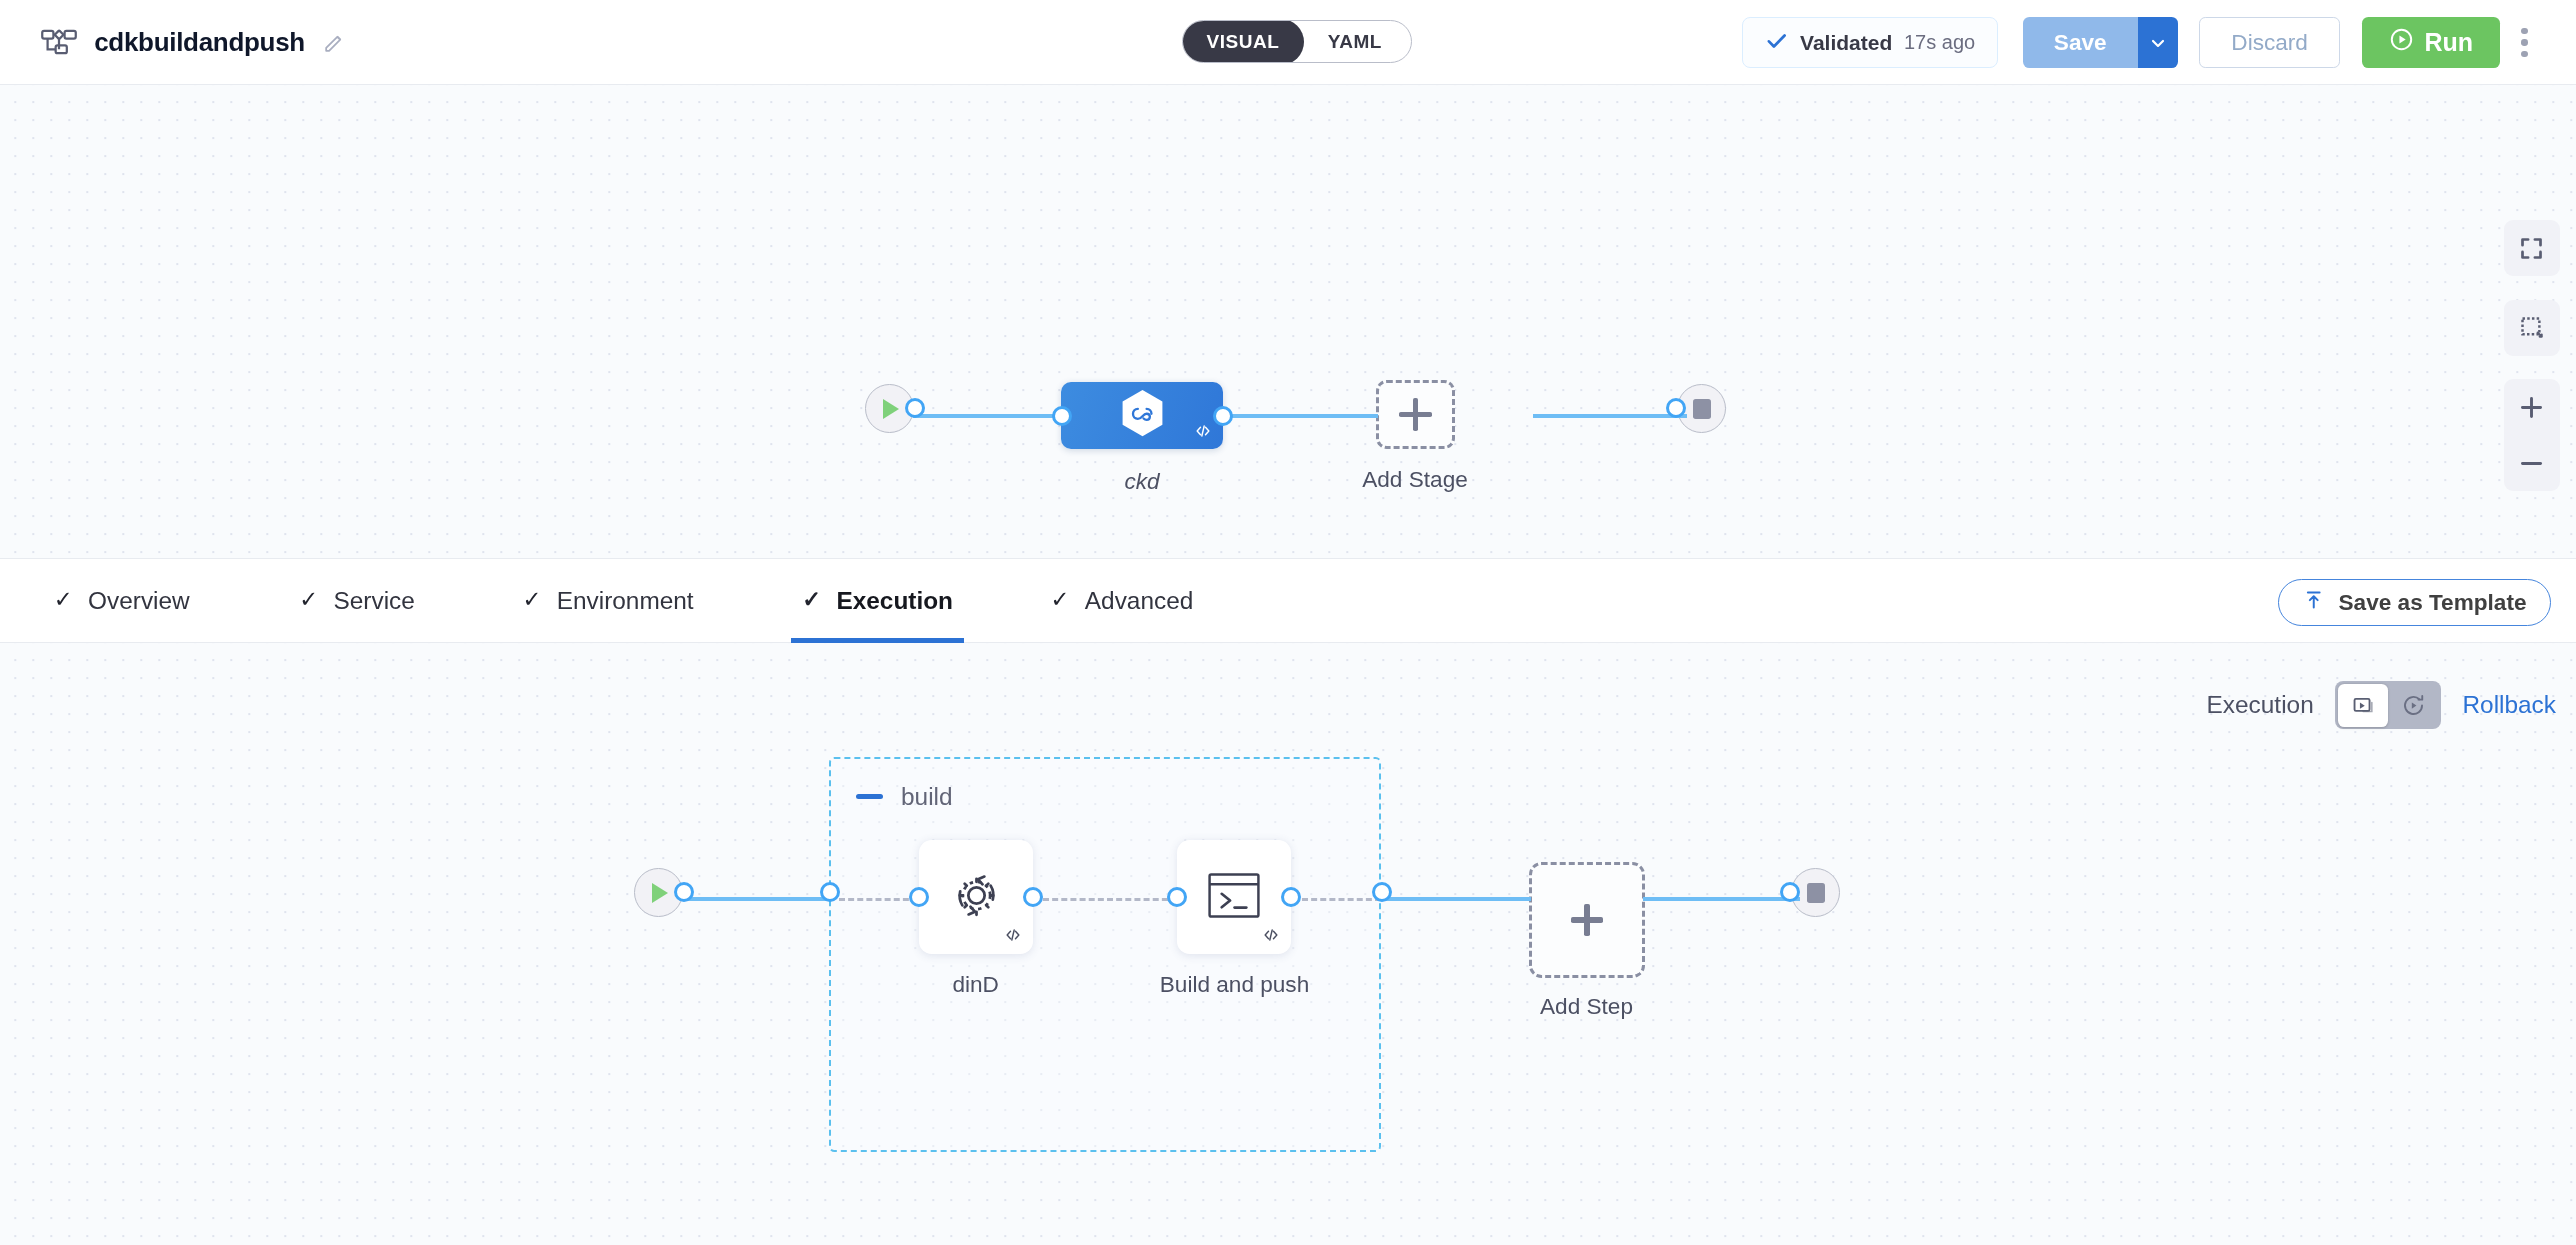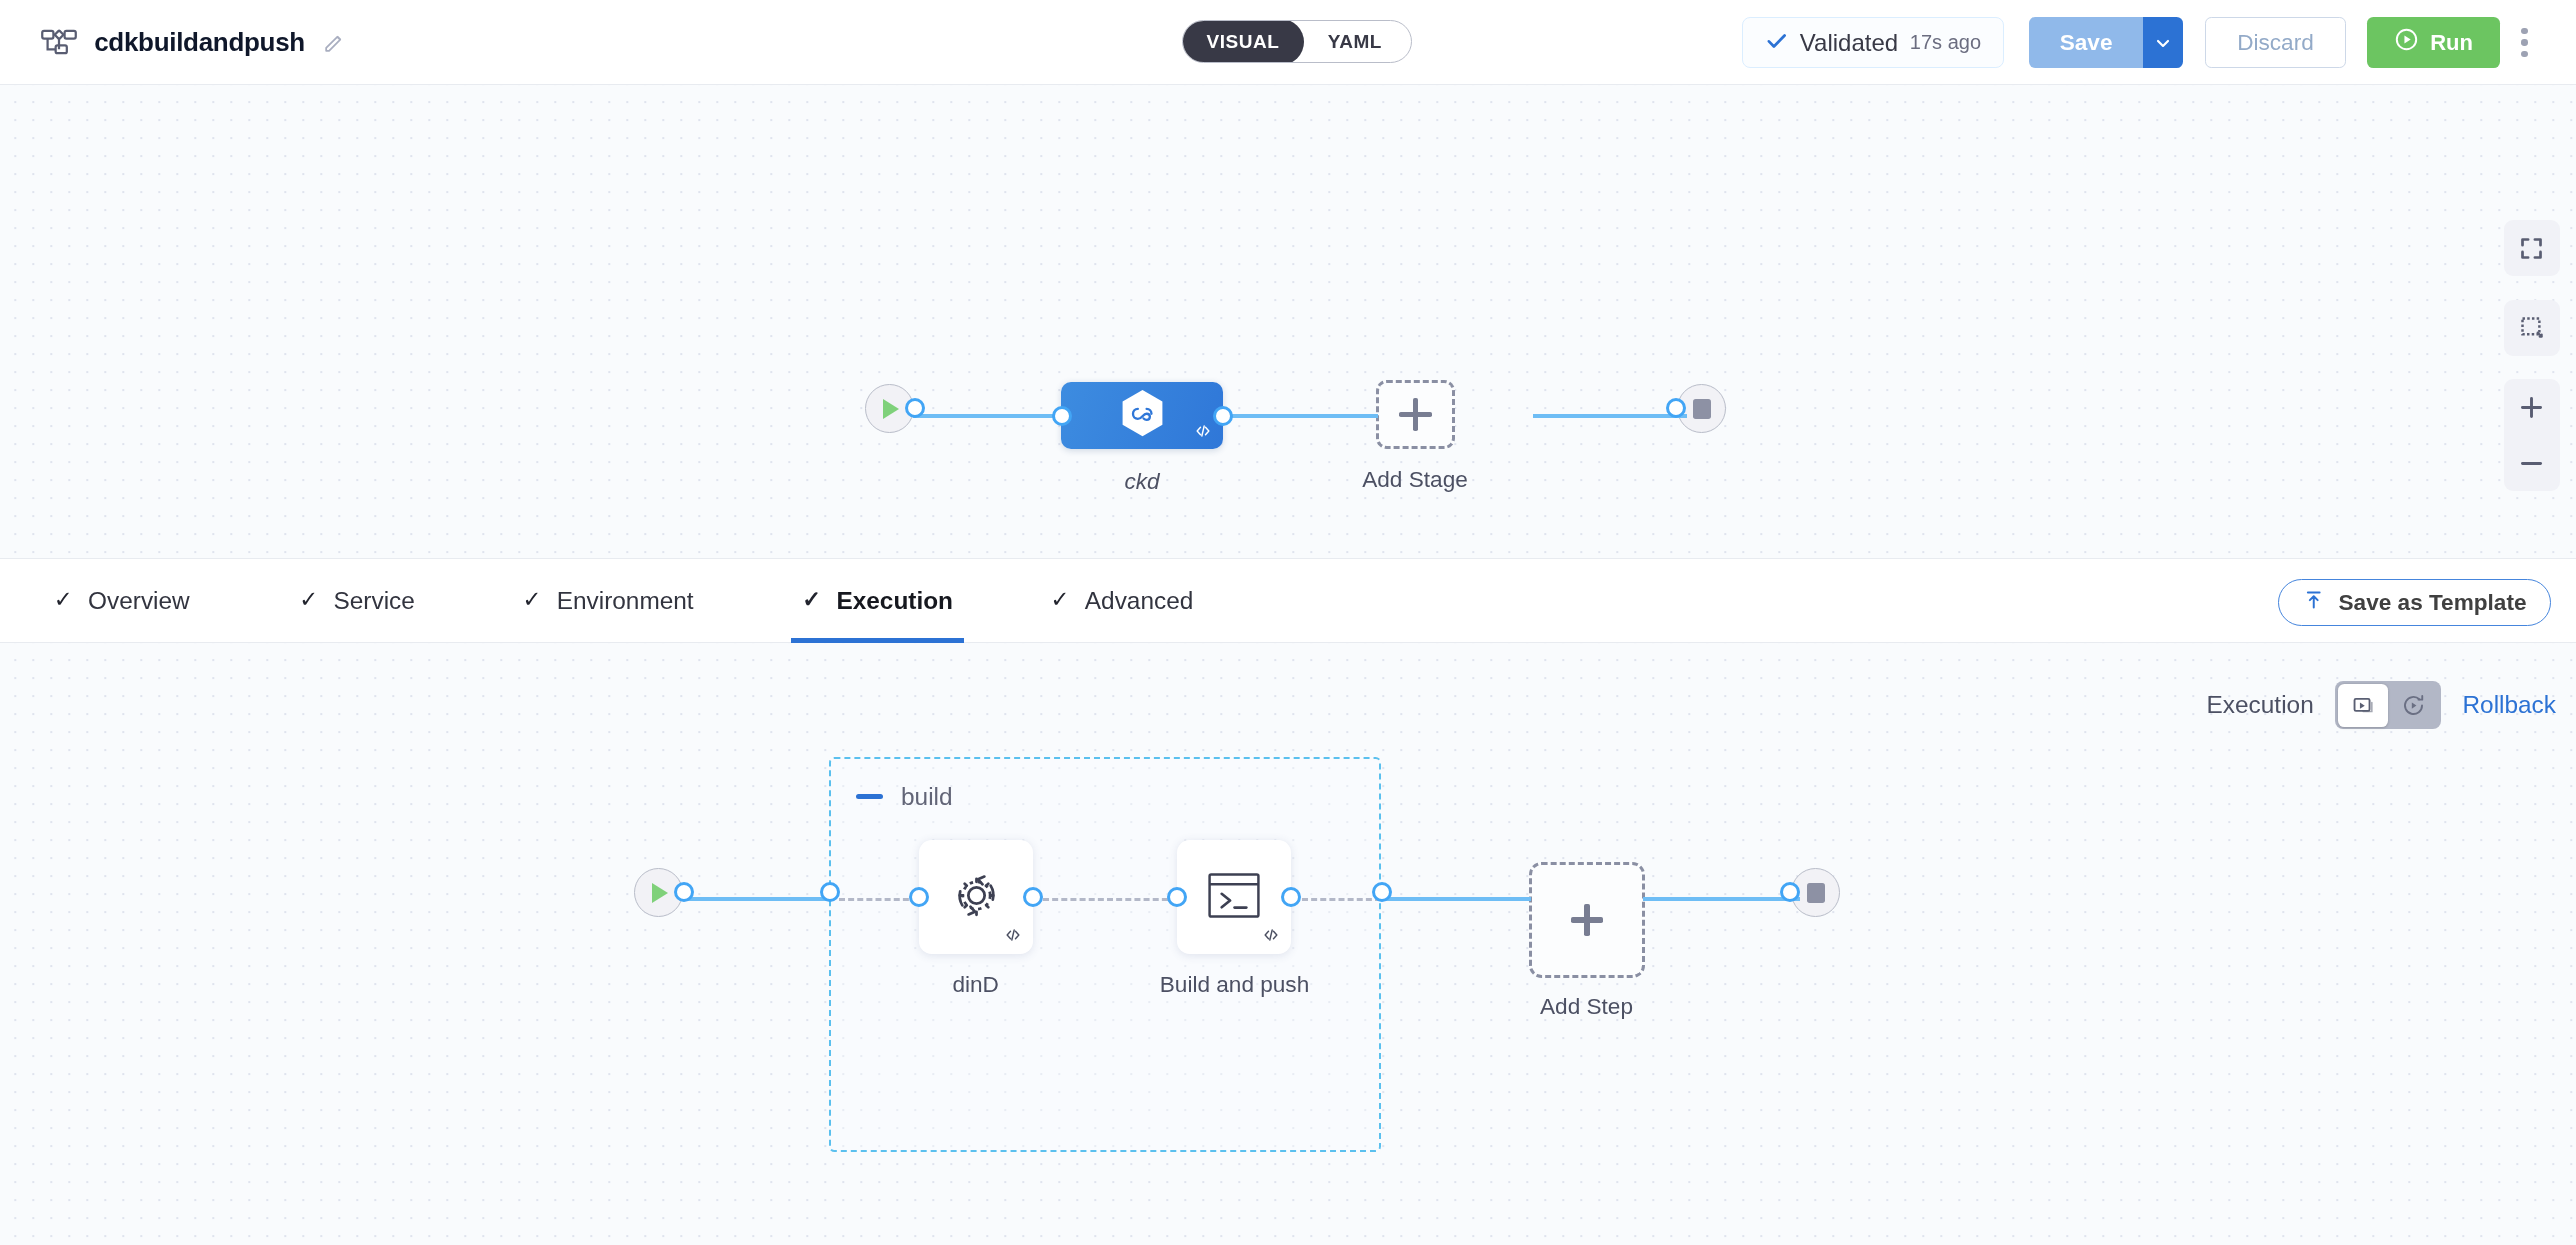--- a/index.html
+++ b/index.html
@@ -53,21 +53,21 @@
   .hdr-right {
     position: absolute; right: 27px; top: 0; height: 85px;
     display: flex; align-items: center; gap: 0;
   }
   .validated-badge {
     display: flex; align-items: center; gap: 11.7px;
     height: 51px; padding: 0 21.7px;
     border: 0.9px solid #dbeeff; border-radius: 8.1px;
     background: #fbfdff; margin-right: 25px;
   }
-  .validated-badge .vtext { font-size: 24px; font-weight: normal; color: #383946; }
+  .validated-badge .vtext { font-size: 21px; font-weight: bold; color: #383946; }
   .validated-badge .vtime { font-size: 20px; color: #6b6d80; font-weight: normal; }
 
   .save-group { display: flex; height: 51px; border-radius: 6.3px; overflow: hidden; margin-right: 21.7px; }
   .save-btn {
     background: #90b9ea; color: #ffffff;
     font-size: 22.6px; font-weight: bold;
     padding: 8px 31px; display: flex; align-items: center;
     cursor: default;
   }
   .save-caret {
@@ -78,21 +78,21 @@
   .discard-btn {
     height: 51px; padding: 0 31px;
     border: 0.9px solid #cdd8e8; border-radius: 6.3px;
     background: #ffffff; color: #93aac8;
     font-size: 22.6px; font-weight: normal;
     display: flex; align-items: center; margin-right: 21.7px; cursor: pointer;
   }
   .run-btn {
     height: 51px; padding: 0 27px;
     border-radius: 6.3px; background: #6cc561; color: #ffffff;
-    font-size: 22px; font-weight: bold;
+    font-size: 25px; font-weight: bold;
     display: flex; align-items: center; gap: 10.8px; cursor: pointer;
   }
   .kebab { width: 49px; height: 51px; display: flex; flex-direction: column;
     align-items: center; justify-content: center; gap: 5.4px; cursor: pointer; }
   .kebab i { width: 6.3px; height: 6.3px; border-radius: 50%; background: #9da2b3; display: block; }
 
   
   .canvas {
     position: absolute; left: 0;
     width: 2576px;

